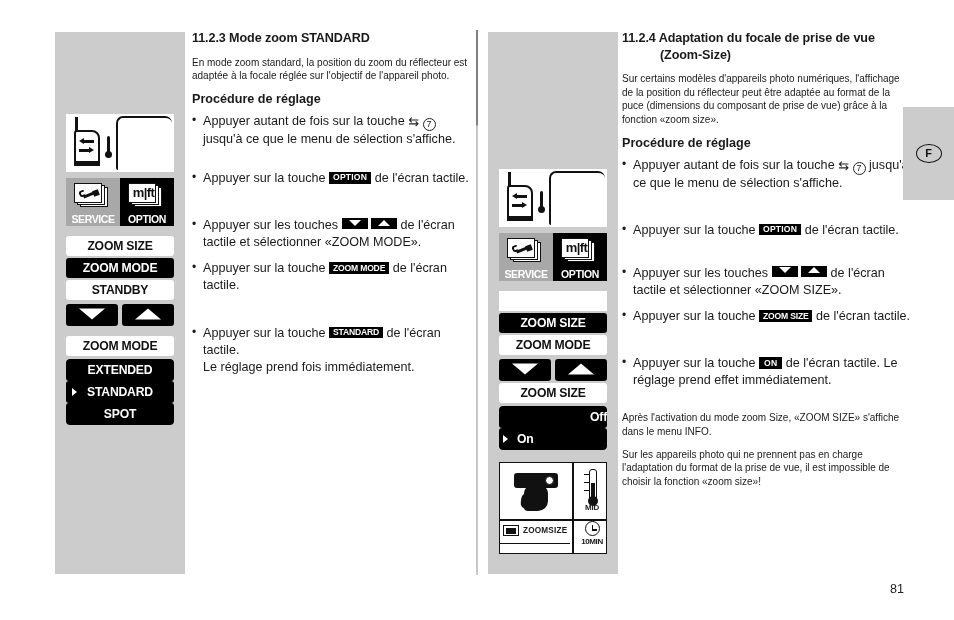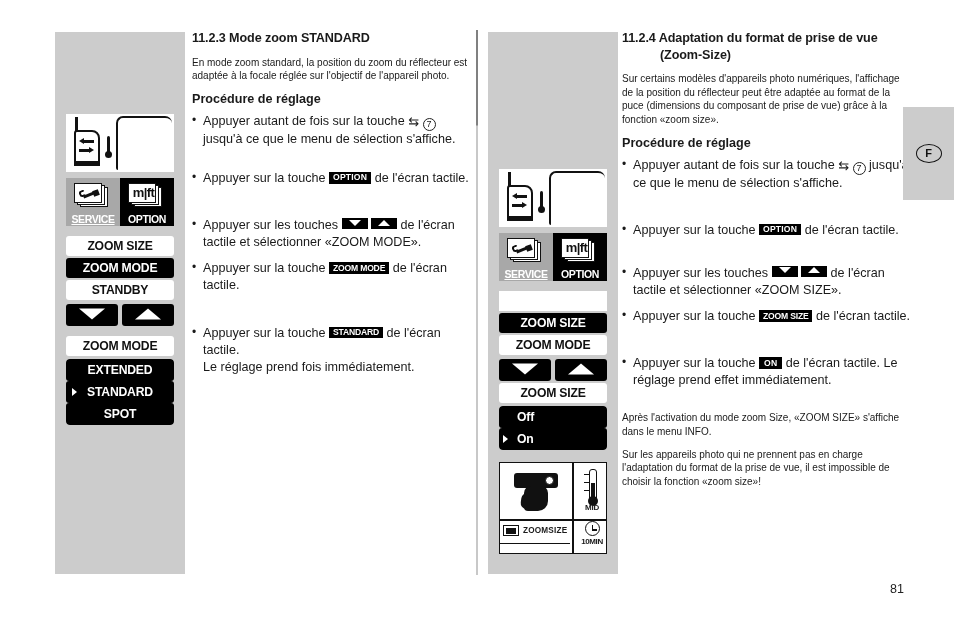--- a/index.html
+++ b/index.html
@@ -163,21 +163,21 @@
   .icon-cell .card-stack { position:absolute; left:8px; top:5px; width:36px; height:24px; }
   .icon-cell .card { position:absolute; background:#fff; border:1.4px solid #111; }
   .icon-cell .c3 { left:6px; top:4px; width:28px; height:20px; }
   .icon-cell .c2 { left:3px; top:2px; width:28px; height:20px; }
   .icon-cell .c1 { left:0px; top:0px; width:28px; height:20px; }
   .icon-cell .lbl {
     position:absolute; left:0; right:0; bottom:1px; text-align:center;
     font-size:10.5px; font-weight:bold; letter-spacing:-0.4px;
     font-family:"Liberation Sans", sans-serif;
   }
-  .icon-cell.svc .lbl { color:#fff;text-decoration:underline; }
+  .icon-cell.svc .lbl { color:#fff; }
   .icon-cell.opt .lbl { color:#fff; }
   .wrench {
     position:absolute; left:4px; top:4px; width:20px; height:12px;
   }
   .wrench .w1 { position:absolute; left:4px; top:5px; width:14px; height:2.6px; background:#111; transform:rotate(-22deg); }
   .wrench .w2 { position:absolute; left:0px; top:1.5px; width:7px; height:7px; border:2.2px solid #111; border-radius:50%; border-right-color:transparent; transform:rotate(-20deg); }
   .wrench .w3 { position:absolute; left:14px; top:2px; width:6px; height:6px; background:#111; transform:rotate(-20deg); }
   .mft {
     position:absolute; left:3px; top:2px; width:23px; height:14px;
     font-size:13px; font-weight:bold; color:#111; line-height:14px;
@@ -414,21 +414,21 @@
         <div class="arrow-btn down"></div>
         <div class="arrow-btn up"></div>
       </div>
     </div>
 
     <div class="sb-stack" style="top:351px;">
       <div class="menu">
         <div class="row white" style="margin-bottom:3px;">ZOOM SIZE</div>
       </div>
       <div class="menu menu-group">
-        <div class="row black" style="text-align:left; padding-left:18px;">Off</div>
+        <div class="row black" style="text-align:right; padding-left:18px;">Off</div>
         <div class="row black" style="text-align:left; padding-left:18px;">
           <span class="sel-marker" style="left:4px;"></span>
           <span>On</span>
         </div>
       </div>
     </div>
 
     <div class="sb-stack" style="top:430px;">
       <div class="lcd-info">
         <div class="vline"></div>
@@ -477,21 +477,21 @@
       <li><span>Appuyer sur les touches </span><span class="akey down"></span> <span class="akey up"></span><span> de l'écran tactile et sélectionner «ZOOM MODE».</span></li>
 
       <li class="gap2"><span>Appuyer sur la touche </span><span class="kbd narrow">ZOOM MODE</span><span> de l'écran tactile.</span></li>
 
       <li><span>Appuyer sur la touche </span><span class="kbd narrow">STANDARD</span><span> de l'écran tactile.</span><br><span>Le réglage prend fois immédiatement.</span></li>
     </ul>
   </div>
 
   <div class="col right">
     <h2 class="sec-title">
-      <span>11.2.4 Adaptation du format de prise de vue</span>
+      <span>11.2.4 Adaptation du focale de prise de vue</span>
       <span class="ind">(Zoom-Size)</span>
     </h2>
     <p class="body">Sur certains modèles d'appareils photo numériques, l'affichage de la position du réflecteur peut être adaptée au format de la puce (dimensions du composant de prise de vue) grâce à la fonction «zoom size».</p>
     <h3 class="sub">Procédure de réglage</h3>
     <ul class="steps">
       <li class="gap2"><span>Appuyer autant de fois sur la touche </span><span class="swapglyph">⇆</span> <span class="circnum">7</span><span> jusqu'à ce que le menu de sélection s'affiche.</span></li>
 
       <li class="gap3"><span>Appuyer sur la touche </span><span class="kbd">OPTION</span><span> de l'écran tactile.</span></li>
 
       <li><span>Appuyer sur les touches </span><span class="akey down"></span> <span class="akey up"></span><span> de l'écran tactile et sélectionner «ZOOM SIZE».</span></li>

